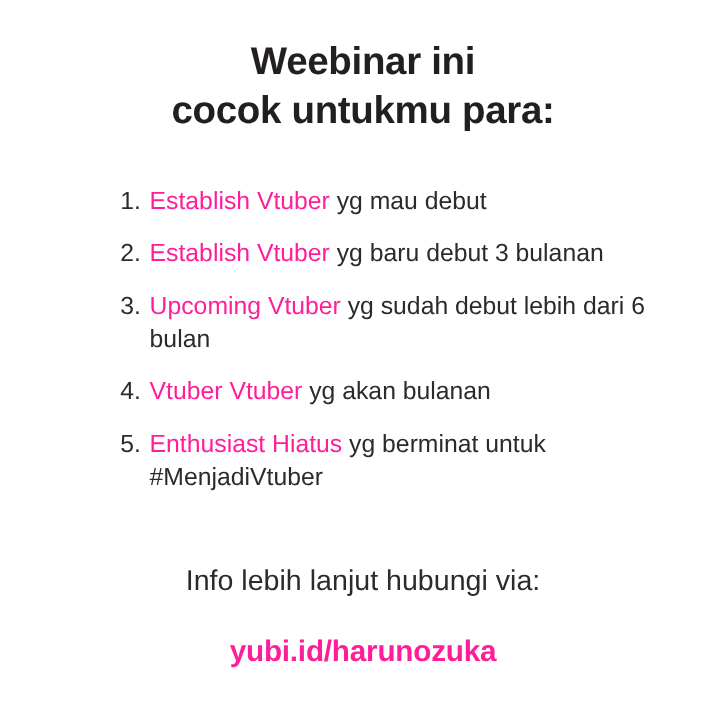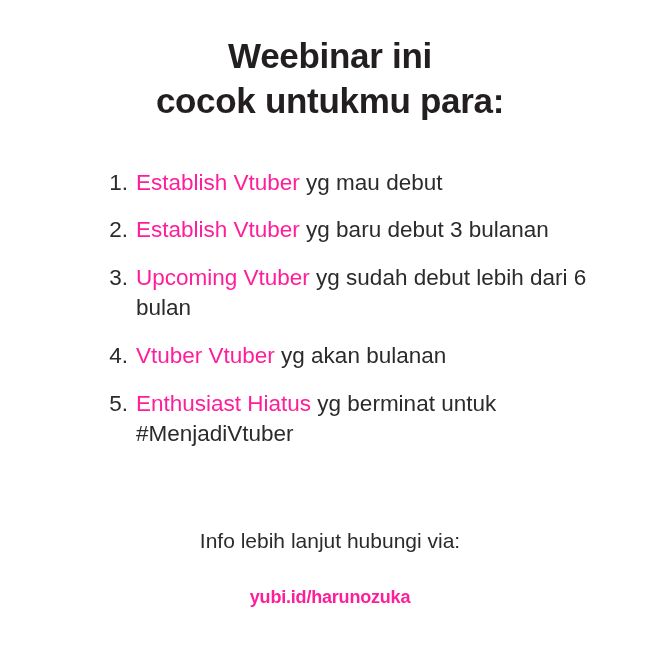--- a/index.html
+++ b/index.html
@@ -59,26 +59,26 @@
     flex: 1 1 auto;
   }
   .hl {
     color: #ff1e9a;
   }
   .footer {
     margin-top: auto;
     text-align: center;
   }
   .footer-note {
-    font-size: 21px;
+    font-size: 26px;
     color: #2b2b2b;
     margin-bottom: 34px;
   }
   .footer-link {
-    font-size: 18px;
+    font-size: 27px;
     font-weight: 700;
     color: #ff1e9a;
     letter-spacing: -0.2px;
     margin-bottom: 28px;
   }
 </style>
 </head>
 <body>
 
 <div class="poster">

